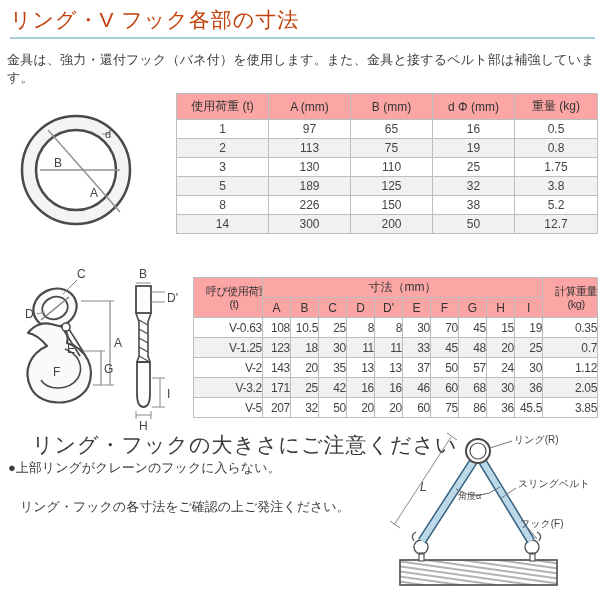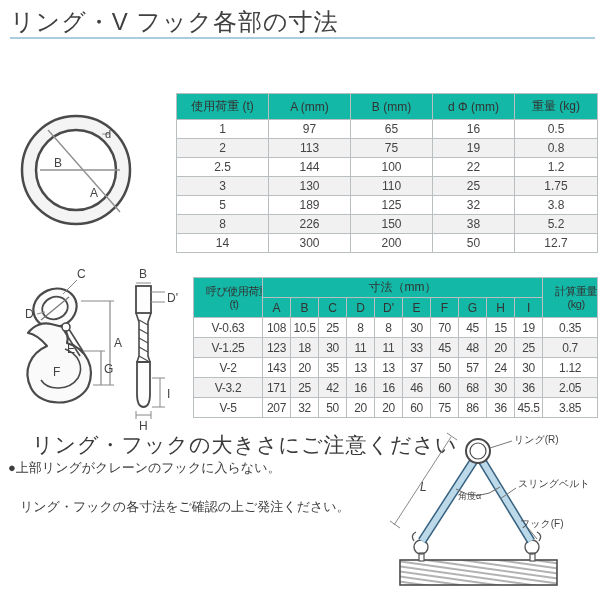--- a/index.html
+++ b/index.html
@@ -1,54 +1,55 @@
 <!DOCTYPE html>
 <html><head>
 <meta charset="utf-8">
 <style>
   * { margin:0; padding:0; box-sizing:border-box; }
   html,body { width:600px; height:600px; }
   body { font-family:"Liberation Sans","DejaVu Sans",sans-serif; background:#fff; color:#3b3b3b; }
   #page { position:relative; width:600px; height:600px; overflow:hidden; background:#fff; }
 
-  .page-title { position:absolute; left:10px; top:6px; font-size:24px; letter-spacing:1px; color:#404040; }
+  .page-title { position:absolute; left:10px; top:6px; font-size:21px; letter-spacing:1px; color:#c2410c; }
   .title-rule { position:absolute; left:10px; top:37px; width:585px; height:2px; background:#a9cddf; }
   .page-desc { position:absolute; left:7px; top:51px; width:592px; font-size:13px; color:#3c3c3c; letter-spacing:0.2px; }
 
   table { border-collapse:collapse; table-layout:fixed; background:#fff; }
   th,td { border:1px solid #b9bfc1; text-align:center; vertical-align:middle; font-weight:normal; overflow:hidden; white-space:nowrap; }
-  th { background:#14b8a6; color:#333; }
+  th { background:#fca5a5; color:#333; }
   td { color:#444; }
   tbody tr:nth-child(even) td { background:#f1f1f1; }
 
   #table1 { position:absolute; left:176px; top:93px; width:421px; }
   #table1 th { height:26px; font-size:12px; }
   #table1 td { height:19px; font-size:12px; }
 
   #table2 { position:absolute; left:193px; top:277px; width:404px; }
   #table2 th { height:20px; font-size:12px; }
-  #table2 td { height:20px; font-size:12px; letter-spacing:-0.3px; }
+  #table2 td { height:20px; font-size:12px; letter-spacing:-0.3px;text-align:right; }
   #table2 .small-head { font-size:11px; letter-spacing:-0.5px; line-height:13px;padding-left:12px; }
 
   .svg-abs { position:absolute; }
 
   .notice-heading { position:absolute; left:32px; top:431px; font-size:21px; letter-spacing:1px; color:#3a3a3a; white-space:nowrap; }
   .notice-list { position:absolute; left:8px; top:461px; font-size:13px; line-height:14.5px; color:#3c3c3c; }
   .notice-line { white-space:nowrap; }
   .notice-foot { padding-left:12px; white-space:nowrap;margin-top:24px; }
 
   svg text { font-family:"Liberation Sans","DejaVu Sans",sans-serif; fill:#444; }
 </style>
 </head>
 <body>
 
 <div id="page">
 
   <div class="page-title">リング・V フック各部の寸法</div>
   <div class="title-rule"></div>
+  <div class="page-desc">金具は、強力・還付フック（バネ付）を使用します。また、金具と接するベルト部は補強しています。</div>
 
   <svg class="svg-abs" style="left:16px;top:104px;" width="132" height="136" viewBox="0 0 132 136">
     <circle cx="60" cy="66" r="54" fill="#f4f4f4" stroke="#4a4a4a" stroke-width="2.5"></circle>
     <circle cx="60" cy="66" r="40" fill="#ffffff" stroke="#4a4a4a" stroke-width="2.5"></circle>
     <line x1="24" y1="66" x2="104" y2="66" stroke="#909090" stroke-width="1.4"></line>
     <line x1="32" y1="26" x2="104" y2="108" stroke="#909090" stroke-width="1.4"></line>
     <line x1="86" y1="30" x2="94" y2="30" stroke="#909090" stroke-width="1"></line>
     <text x="38" y="63" font-size="12">B</text>
     <text x="74" y="93" font-size="12">A</text>
     <text x="89" y="34" font-size="11">d</text>
@@ -78,27 +79,20 @@
           <td>65</td>
           <td>16</td>
           <td>0.5</td>
         </tr>
         <tr>
           <td>2</td>
           <td>113</td>
           <td>75</td>
           <td>19</td>
           <td>0.8</td>
-        </tr>
-        <tr>
-          <td>2.5</td>
-          <td>144</td>
-          <td>100</td>
-          <td>22</td>
-          <td>1.2</td>
         </tr>
         <tr>
           <td>3</td>
           <td>130</td>
           <td>110</td>
           <td>25</td>
           <td>1.75</td>
         </tr>
         <tr>
           <td>5</td>

